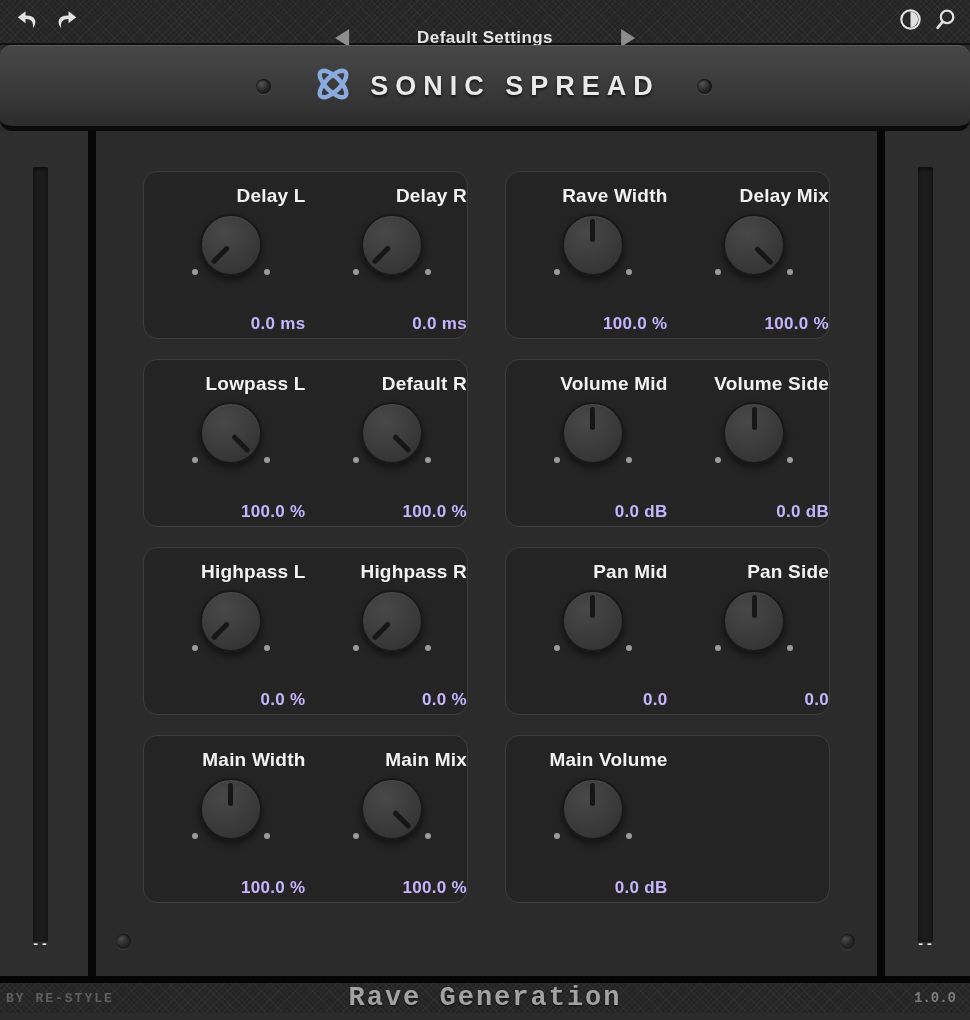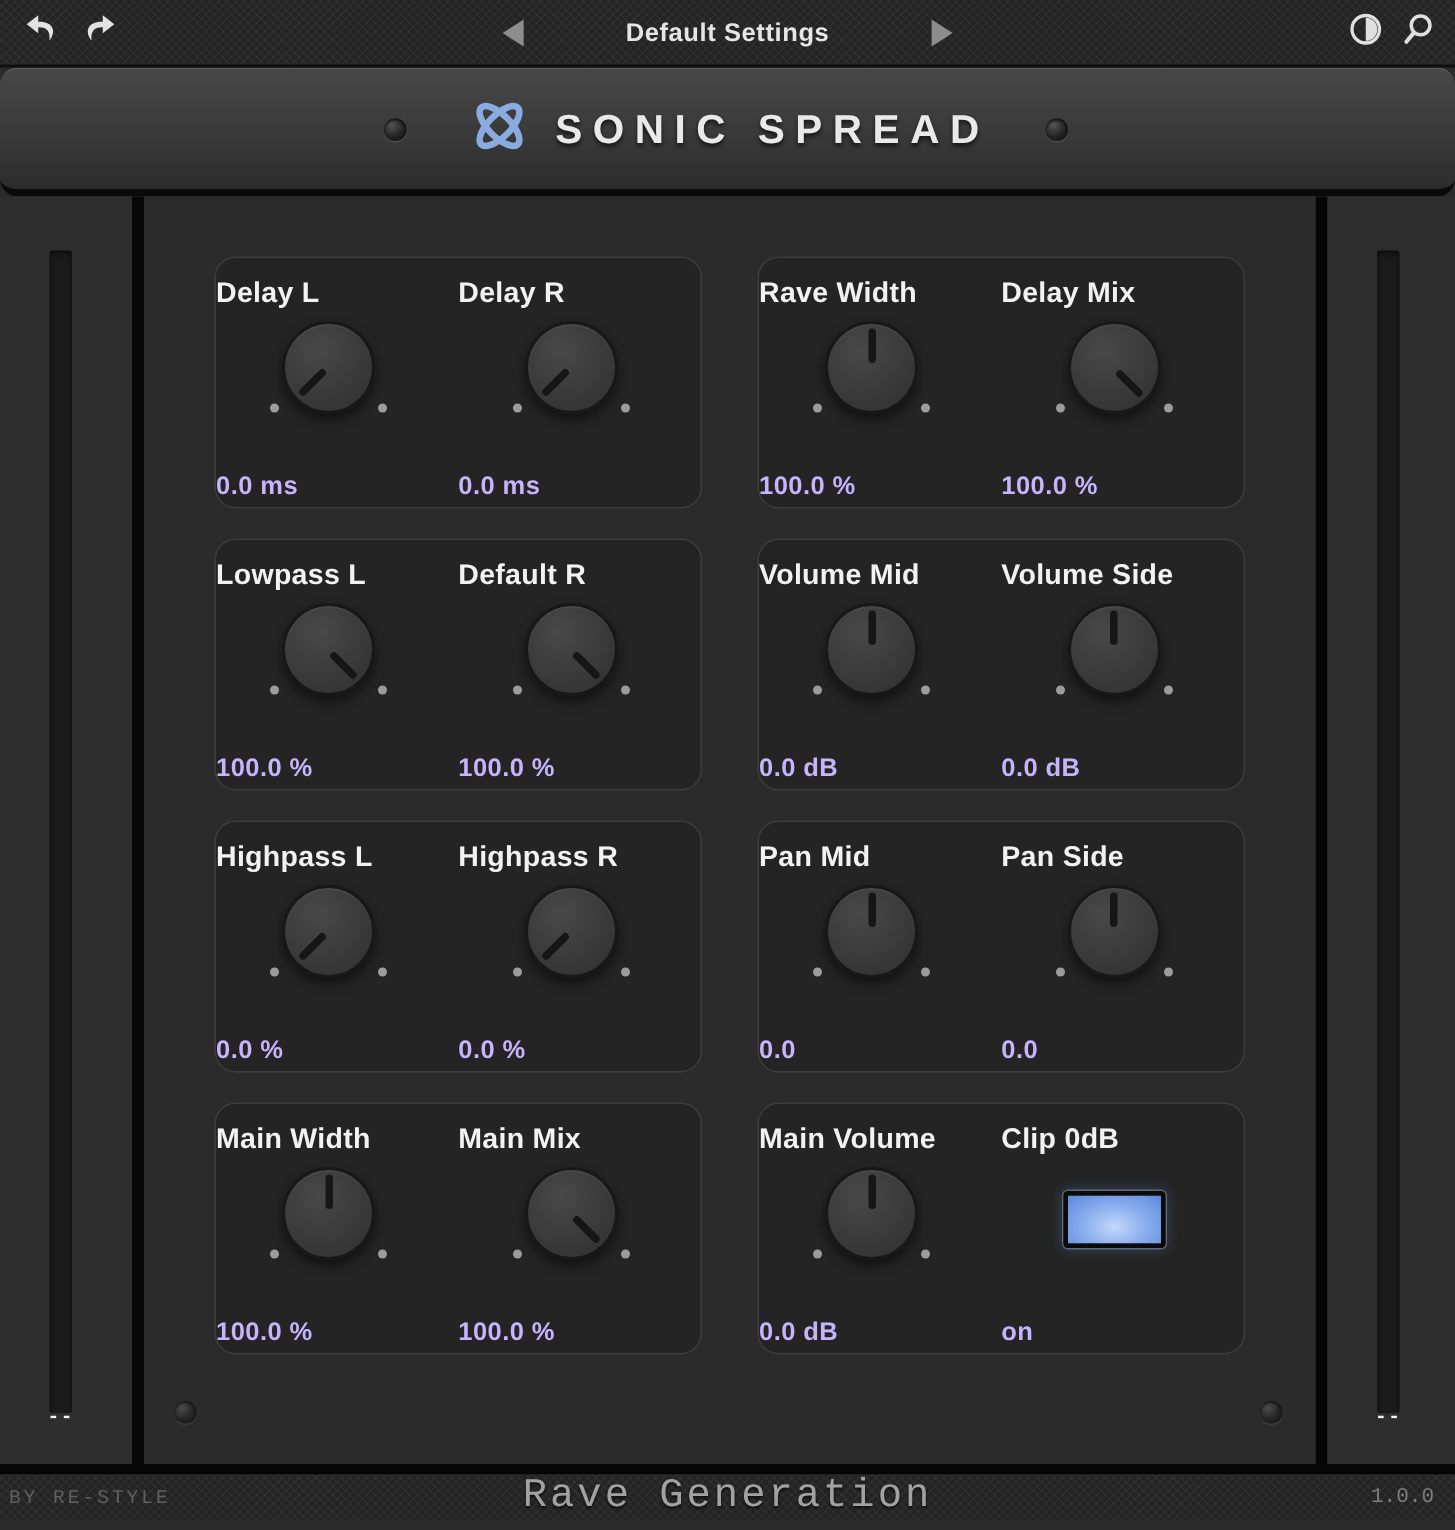--- a/index.html
+++ b/index.html
@@ -17,21 +17,21 @@
       repeating-linear-gradient(-45deg, rgba(255,255,255,.035) 0 1px, transparent 1px 4px);
   }
   
   .top-bar{
     height:45px;display:flex;align-items:center;position:relative;
     border-bottom:2px solid #101010;box-sizing:border-box;
   }
   .history-icons{display:flex;gap:13px;margin-left:13px;}
   .icon-btn{width:27px;height:27px;display:flex;align-items:center;justify-content:center;cursor:pointer;}
   .preset-nav{
-    position:absolute;left:50%;top:0;height:100%;transform:translateX(-50%);
+    position:absolute;left:50%;top:16px;height:100%;transform:translateX(-50%);
     display:flex;align-items:center;gap:62px;
   }
   .preset-name{color:#e6e6e6;font-size:17px;font-weight:700;letter-spacing:.4px;white-space:nowrap;}
   .tri{width:0;height:0;border-style:solid;}
   .tri-left{border-width:9px 14px 9px 0;border-color:transparent #8d8d8d transparent transparent;}
   .tri-right{border-width:9px 0 9px 14px;border-color:transparent transparent transparent #8d8d8d;}
   .top-right-icons{position:absolute;right:11px;top:0;height:100%;display:flex;align-items:center;gap:8px;}
   
   .header{
     height:80px;position:relative;
@@ -75,21 +75,21 @@
   }
   .groups-grid{
     display:grid;grid-template-columns:325px 325px;grid-auto-rows:168px;
     column-gap:36px;row-gap:20px;justify-content:space-between;
   }
   .group{
     border:1px solid #3d3d3d;border-radius:14px;
     background:rgba(0,0,0,.14);
     display:flex;
   }
-  .control{width:50%;display:flex;flex-direction:column;align-items:flex-start;}
+  .control{width:50%;display:flex;flex-direction:column;align-items:flex-end;}
   .ctl-label{margin-top:13px;color:#f2f2f2;font-size:19px;font-weight:700;letter-spacing:.2px;white-space:nowrap;}
   .knob-wrap{margin-top:7px;position:relative;width:150px;height:68px;display:flex;justify-content:center;}
   .knob{
     width:62px;height:62px;border-radius:50%;position:relative;
     background:radial-gradient(circle at 38% 30%, #484848 0%, #3a3a3a 55%, #2f2f2f 100%);
     border:2px solid #181818;box-sizing:border-box;
     box-shadow:0 4px 7px rgba(0,0,0,.5), inset 0 1px 1px rgba(255,255,255,.07);
     cursor:pointer;
   }
   .knob-rotor{position:absolute;inset:0;}
@@ -104,21 +104,21 @@
   .clip-button{
     margin-top:16px;width:68px;height:38px;box-sizing:border-box;
     border:3px solid #0b0b0b;border-radius:3px;
     background:radial-gradient(ellipse at 50% 65%, #c4d8fa 0%, #8db1ef 45%, #5b88dd 100%);
     box-shadow:0 0 0 1px rgba(190,205,235,.35), 0 0 9px rgba(100,150,235,.35);
     cursor:pointer;
   }
   .screw.panel-bl{position:absolute;left:20px;bottom:27px;opacity:.8;}
   .screw.panel-br{position:absolute;right:22px;bottom:27px;opacity:.8;}
   
-  .bottom-bar{height:30px;position:relative;display:flex;align-items:center;}
+  .bottom-bar{height:30px;position:relative;display:flex;align-items:center;font-weight:bold;}
   .footer-author{
     margin-left:6px;color:#606060;font-size:13px;
     font-family:"Liberation Mono","DejaVu Sans Mono",monospace;letter-spacing:2px;
   }
   .footer-product{
     position:absolute;left:50%;transform:translateX(-50%);
     color:#a2a2a2;font-size:27px;letter-spacing:2px;
     font-family:"Liberation Mono","DejaVu Sans Mono",monospace;
     text-shadow:0 1px 2px rgba(0,0,0,.7);white-space:nowrap;
   }
@@ -418,27 +418,20 @@
             <div class="dot l"></div>
             <div class="knob">
               <div class="knob-rotor" style="transform: rotate(0deg);">
                   <div class="knob-pointer"></div>
                 </div>
             </div>
             <div class="dot r"></div>
           </div>
           <div class="ctl-value">0.0 dB</div>
         </div>
-        <div class="control">
-          <div class="ctl-label">Clip 0dB</div>
-          <div class="knob-wrap">
-            <div class="clip-button"></div>
-          </div>
-          <div class="ctl-value">on</div>
-        </div>
       </div>
 
     </div>
     <div class="screw panel-bl"></div>
     <div class="screw panel-br"></div>
   </div>
 
   <div class="v-divider"></div>
 
   <div class="side-panel right">

